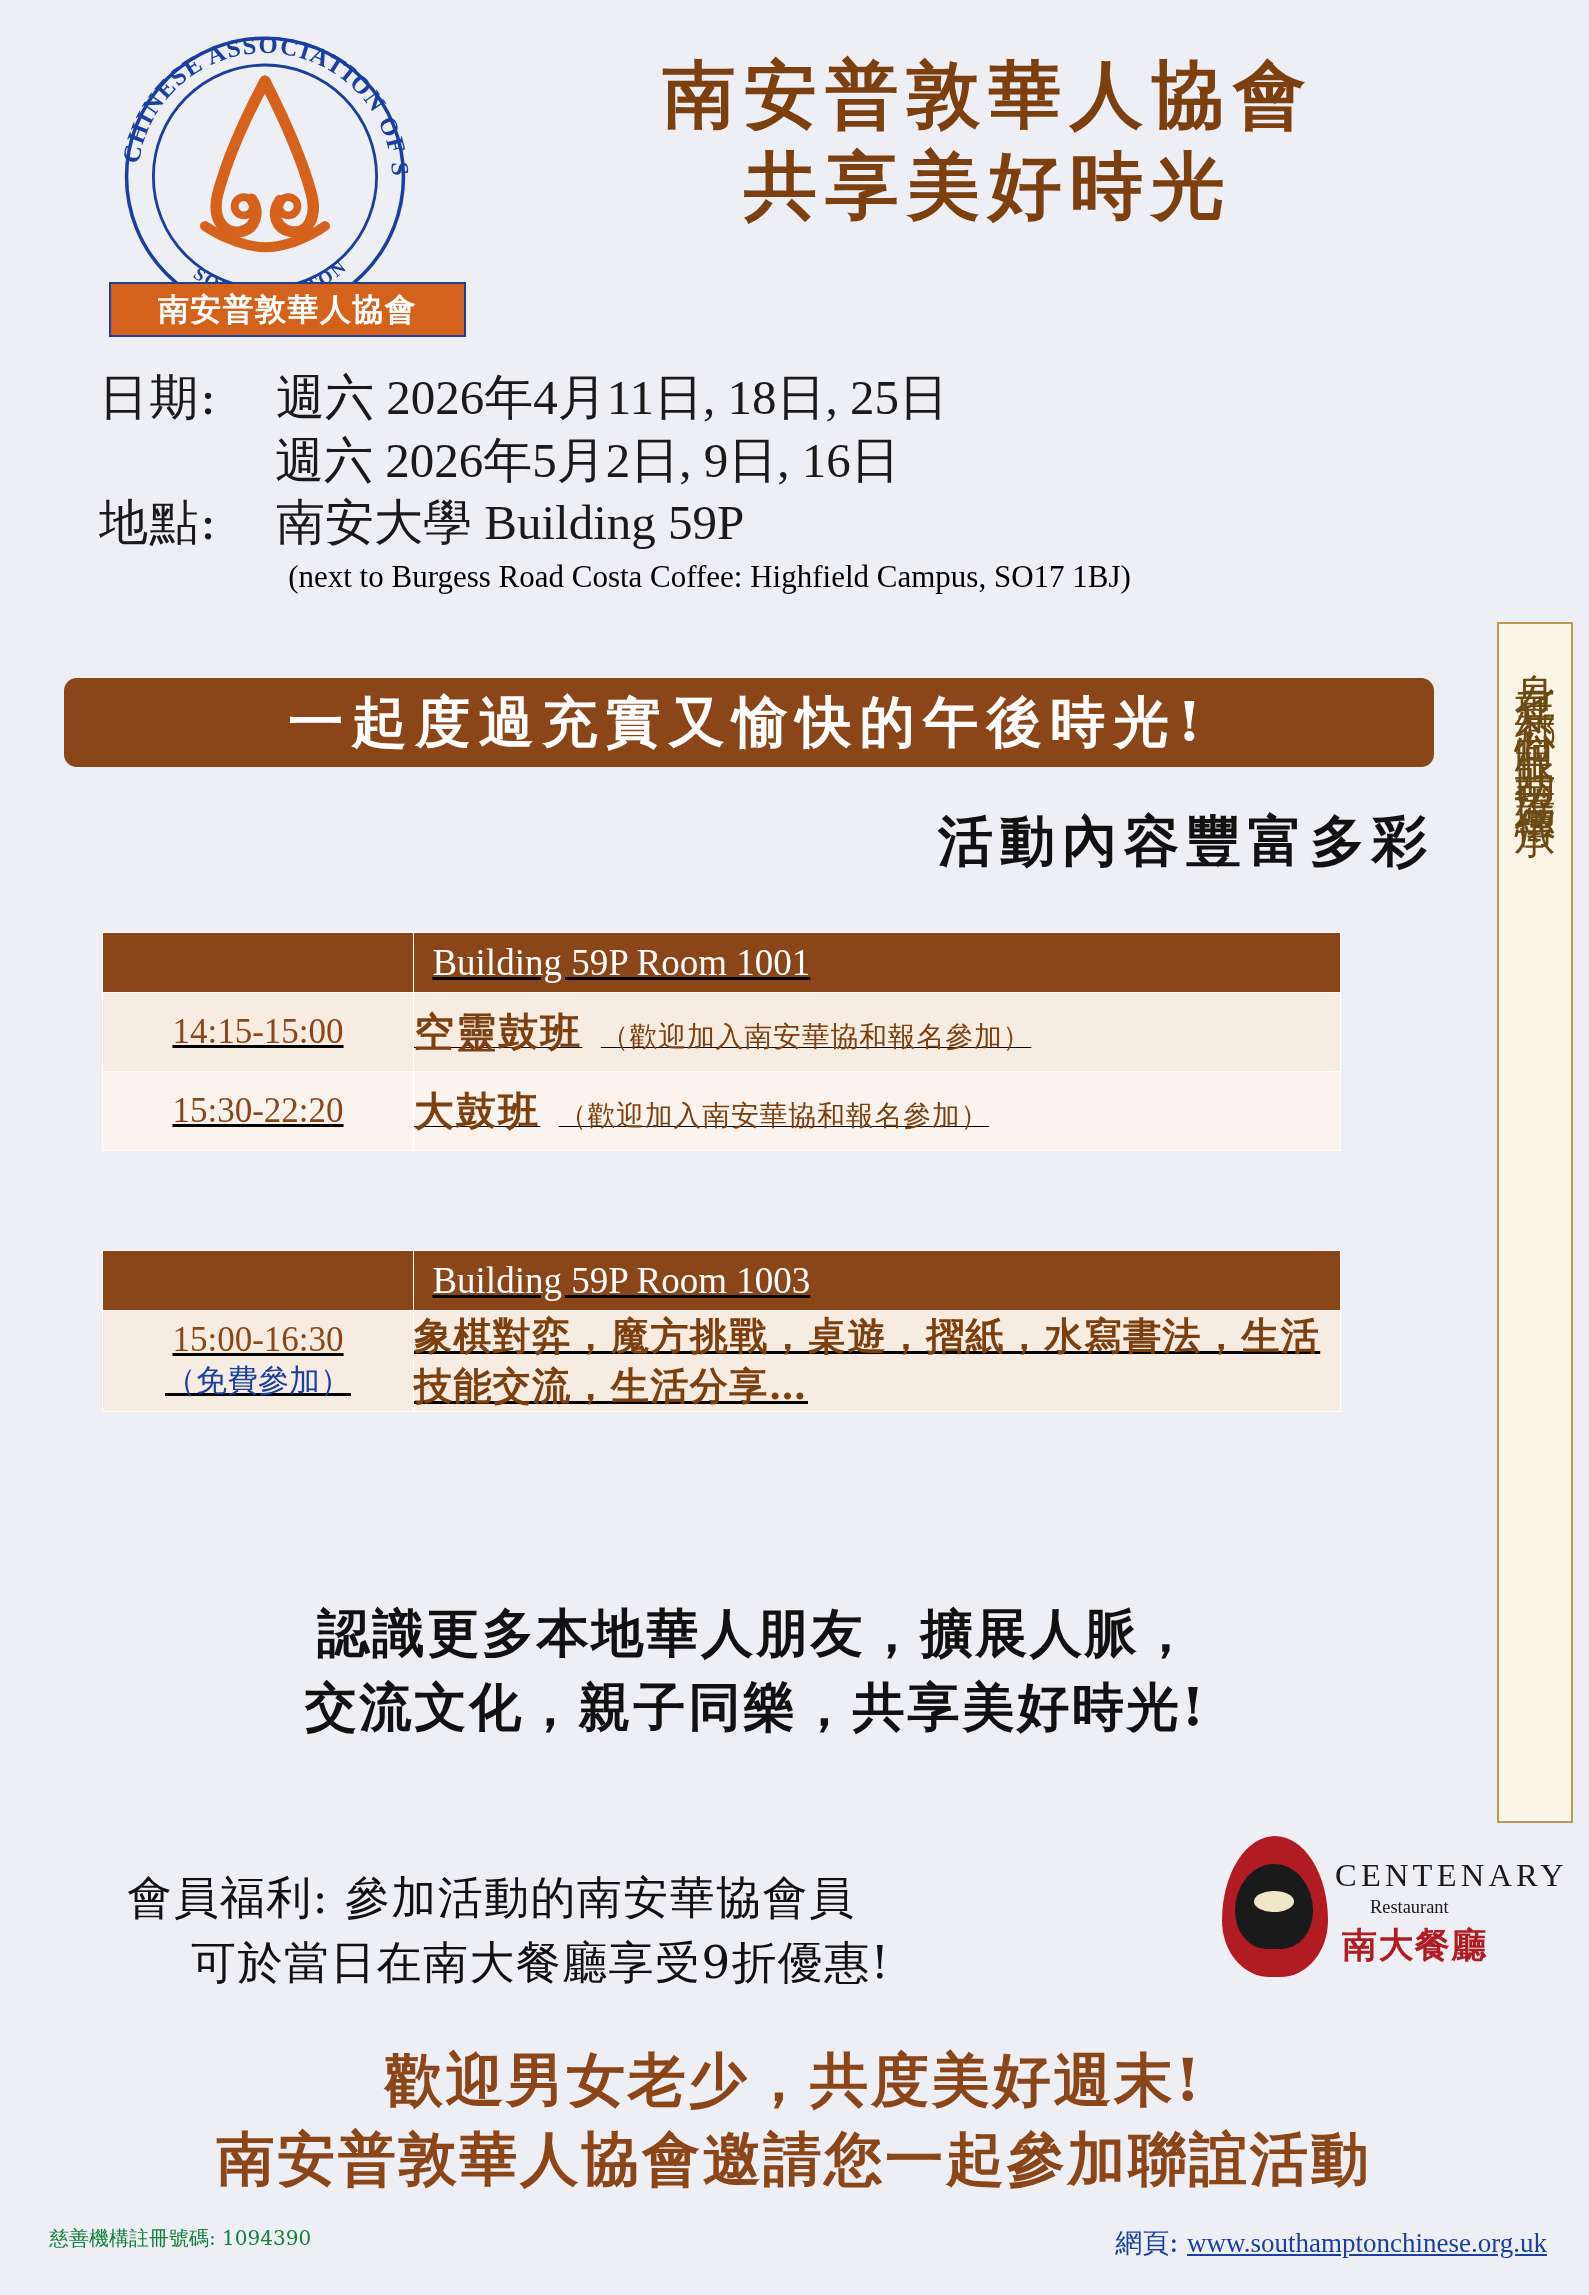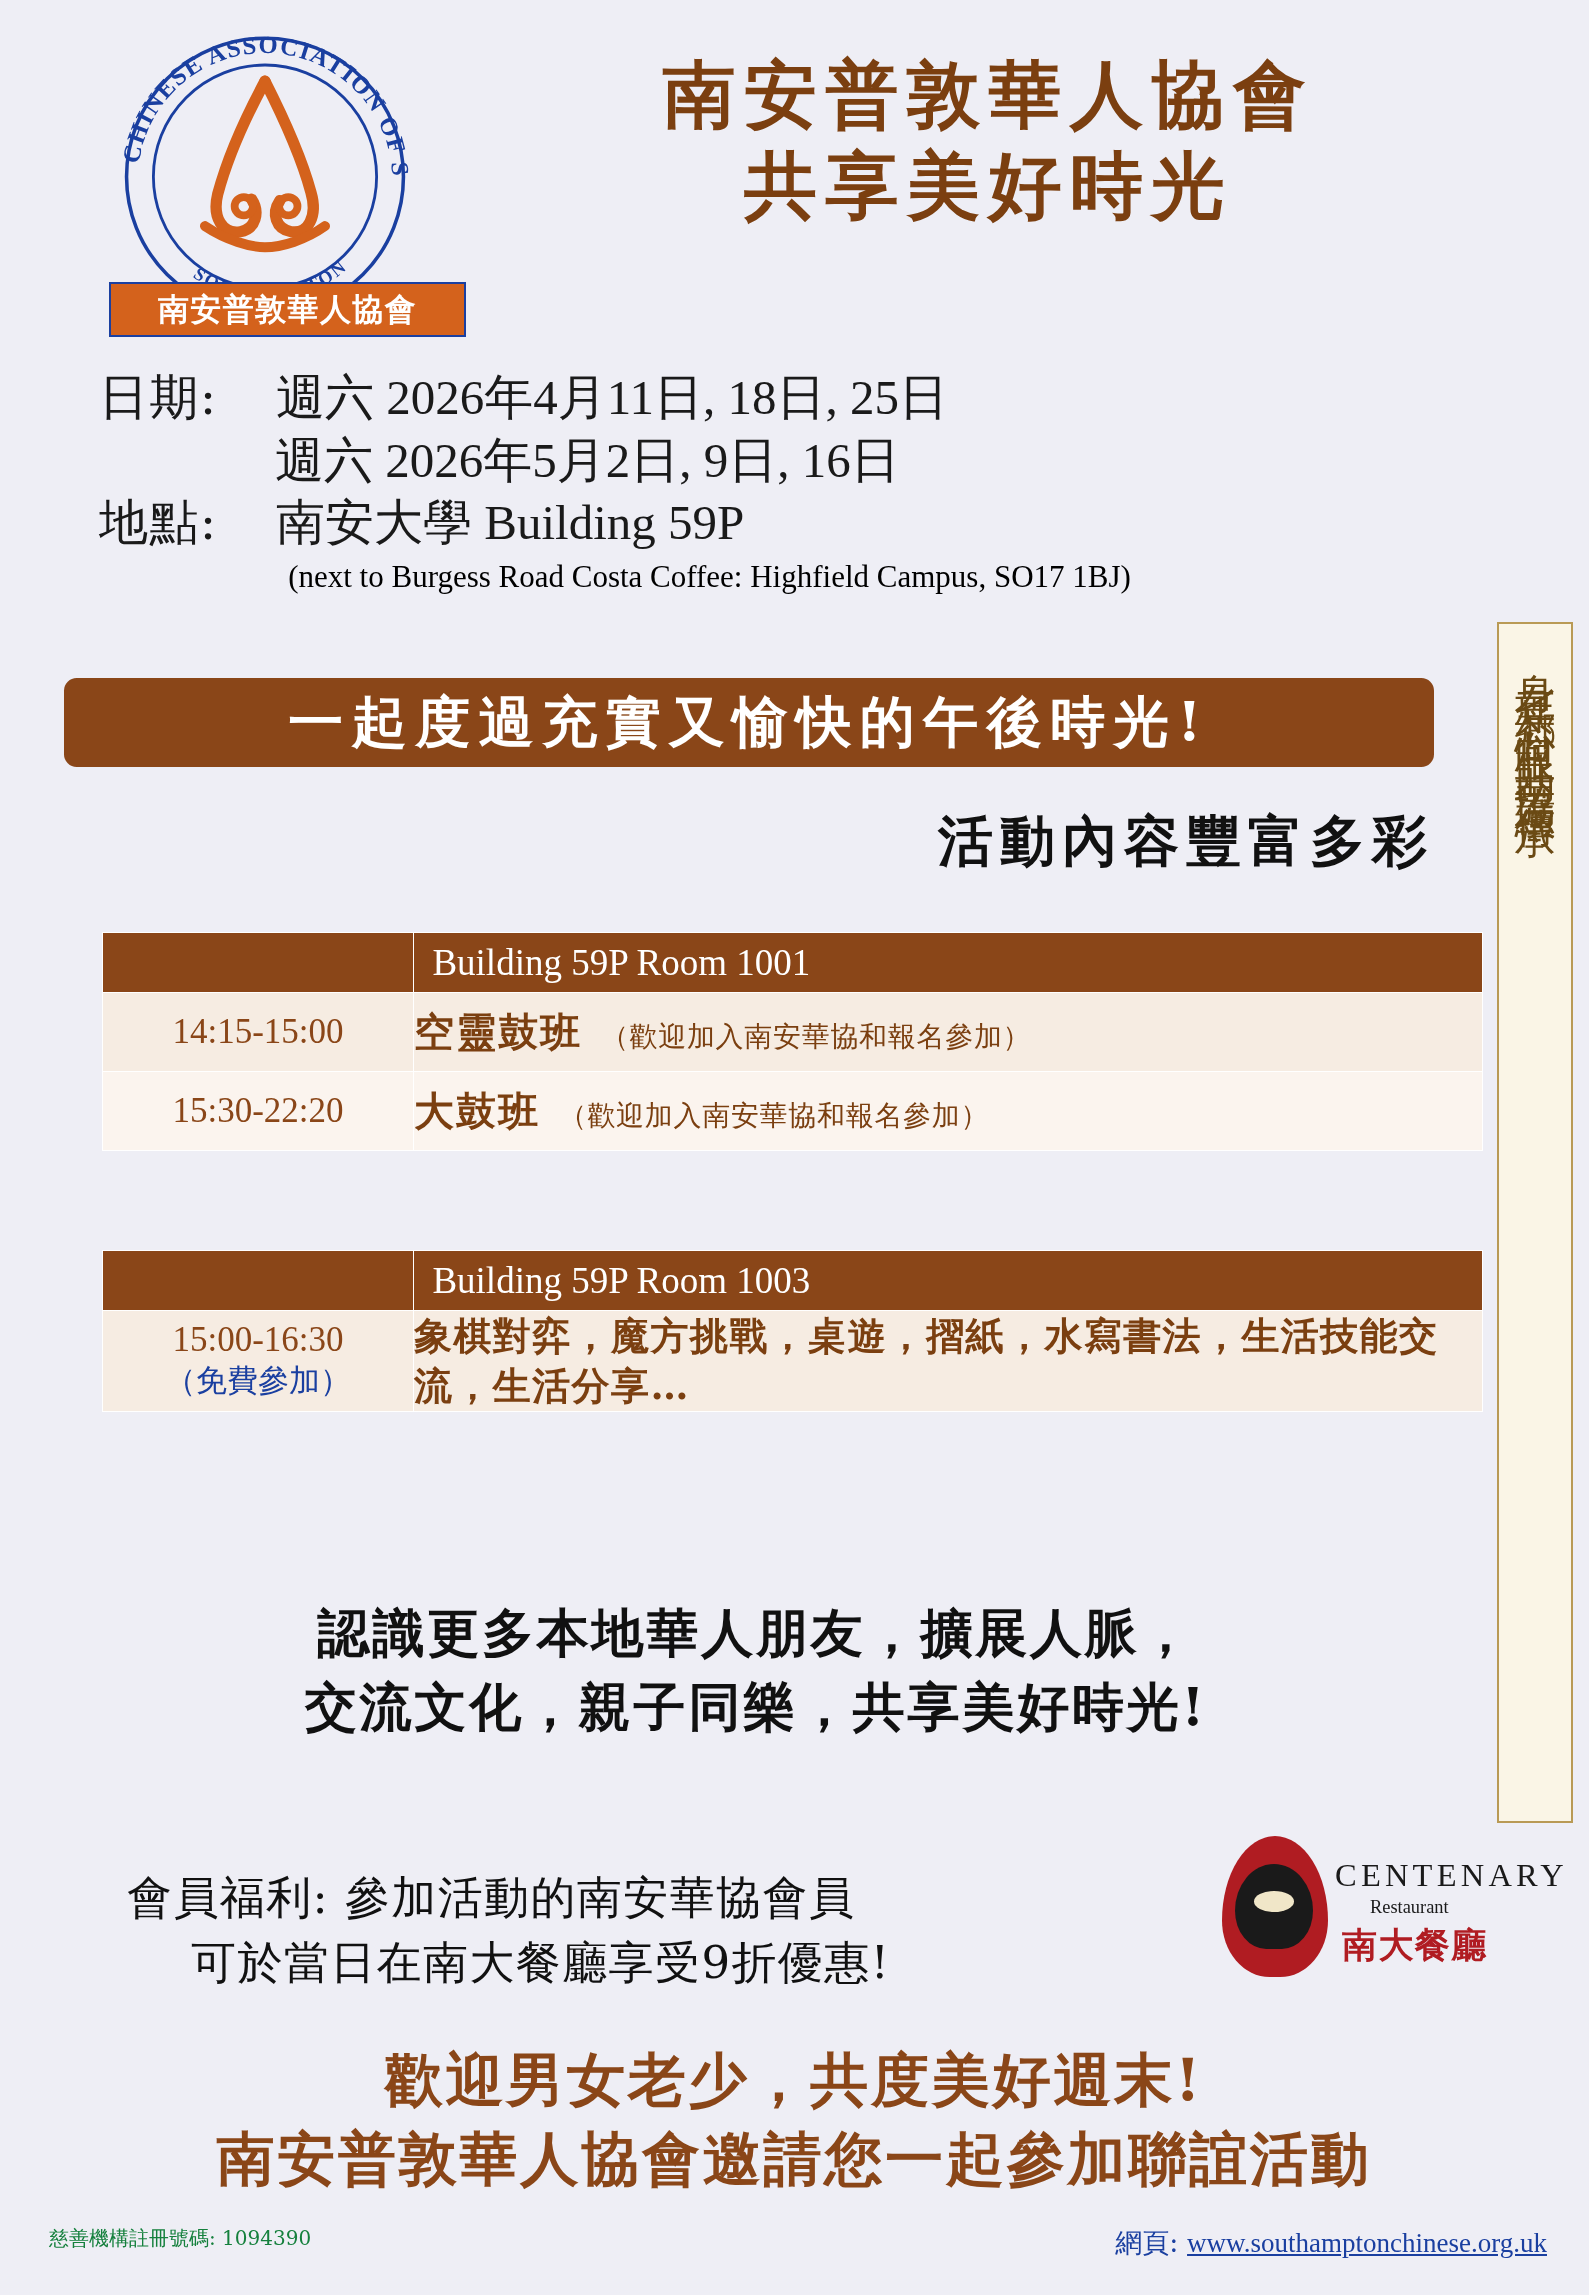--- a/index.html
+++ b/index.html
@@ -146,23 +146,24 @@
     font-weight: bold;
     color: #111111;
     letter-spacing: 7px;
     font-family: "DejaVu Serif", serif;
   }
 
   
   .sched {
     position: absolute;
     left: 102px;
-    width: 1381px;
+    width: 1239px;
     border-collapse: collapse;
     table-layout: fixed;
+    text-decoration: underline;
   }
   .sched.t1 { top: 932px; }
   .sched.t2 { top: 1250px; }
   .sched td, .sched th {
     border: 1.4px solid #ffffff;
     padding: 0;
   }
   .sched .hdr td {
     background: #8a4618;
     color: #ffffff;

